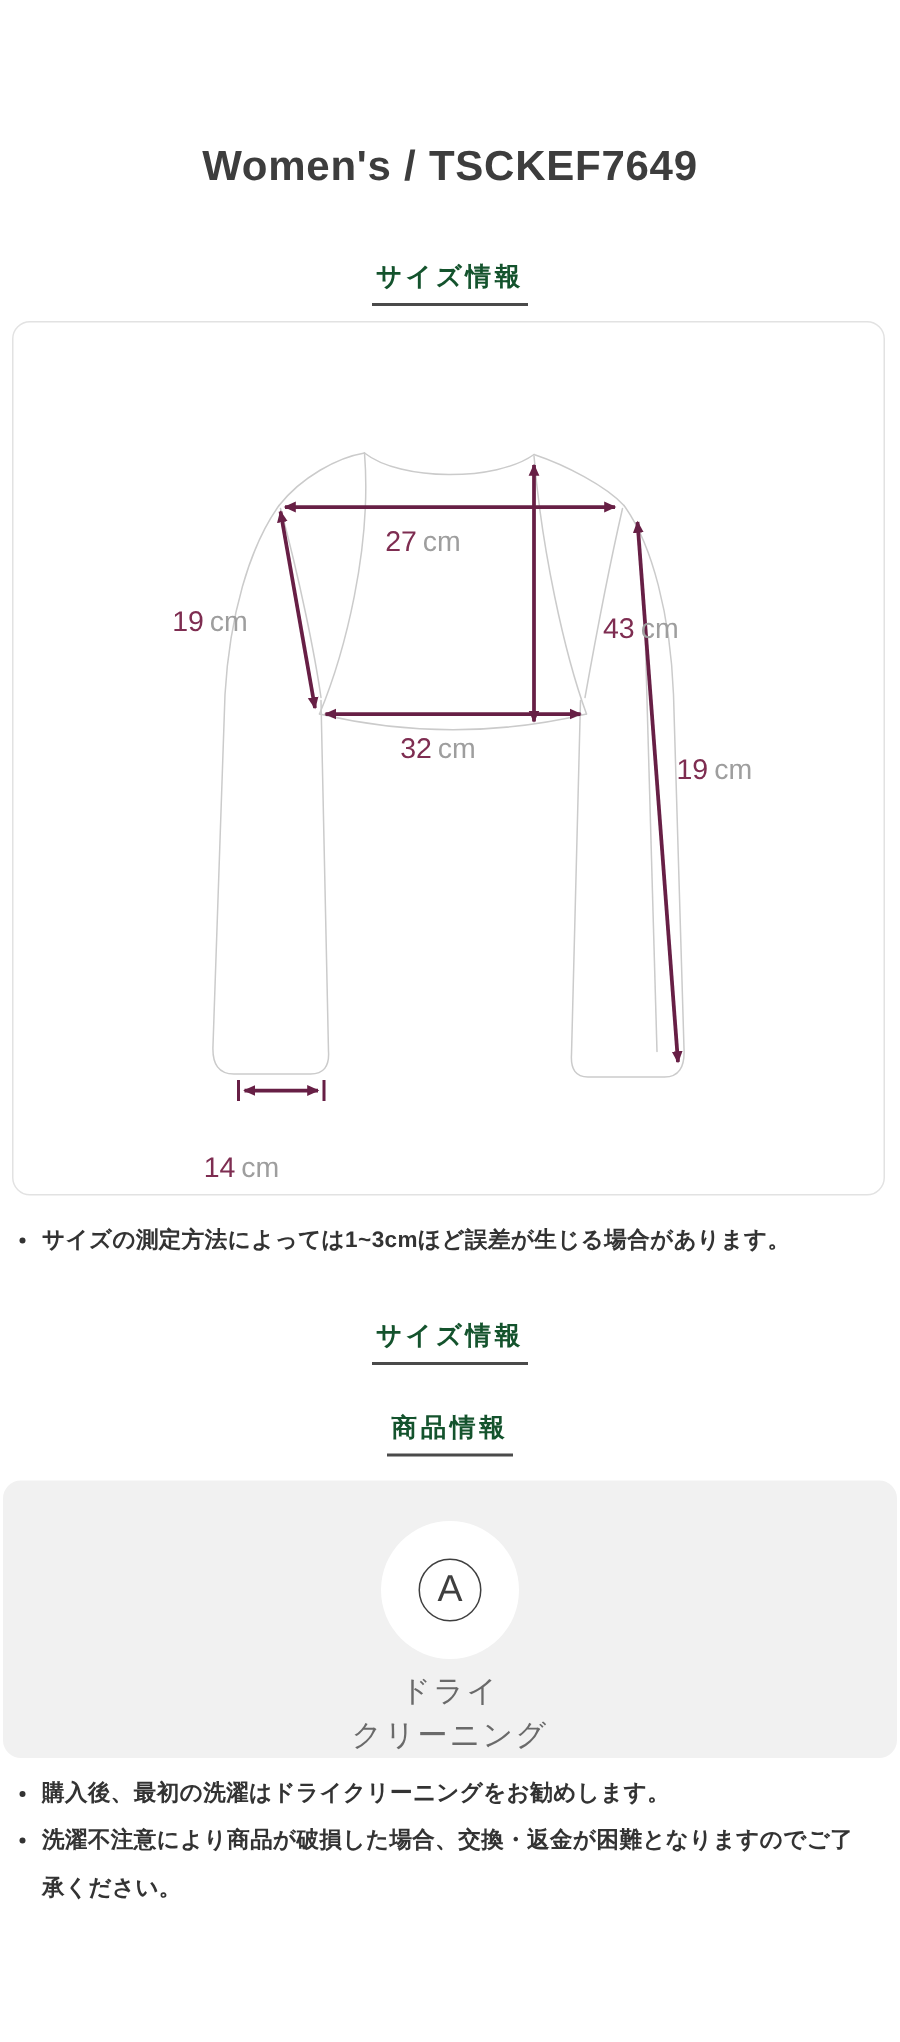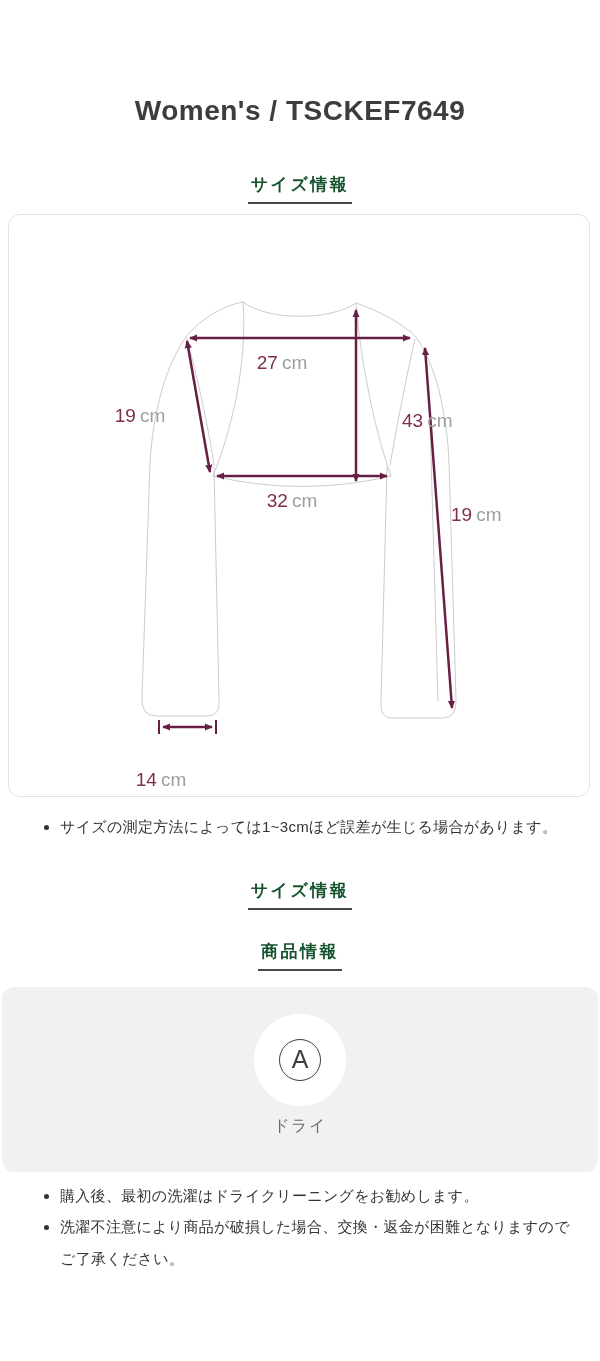--- a/index.html
+++ b/index.html
@@ -56,22 +56,23 @@
     line-height:1;
   }
   .measure .num{color:#7e2d51;font-weight:500;}
   .measure .unit{color:#9e9e9e;margin-left:4px;font-weight:400;}
   .center{transform:translate(-50%,-50%);}
   .lefted{transform:translate(0,-50%);}
 
   
   ul.notes{
     margin:0;
-    padding:0 20px 0 60px;
+    padding:0 20px 0 28px;
     list-style:disc;
+    font-weight:bold;
   }
   ul.notes li{
     font-size:15px;
     line-height:2.1;
     color:#333;
     letter-spacing:.3px;
   }
   ul.note-single{margin-top:14px;}
   ul.size-list{margin-top:12px;}
   ul.care-notes{margin-top:8px;}
@@ -98,21 +99,21 @@
     width:40px;height:40px;
     border:1.5px solid #3f3f3f;
     border-radius:50%;
     display:flex;align-items:center;justify-content:center;
     font-size:25px;
     color:#3f3f3f;
   }
   .care-label{
     position:relative;
     top:35px;
-    font-size:16px;
+    font-size:20px;
     color:#6a6a6a;
     line-height:1.45;
     letter-spacing:1.5px;
   }
 </style>
 </head>
 <body>
 
 <div class="page">
 
@@ -187,20 +188,21 @@
   <div class="sec-head third">
     <span class="ht">商品情報</span>
   </div>
 
   <div class="care-box">
     <div class="care-circle">
       <div class="care-symbol">A</div>
     </div>
     <div class="care-label">
       <div>ドライ</div>
+      <div>クリーニング</div>
     </div>
   </div>
 
   <ul class="notes care-notes">
     <li>購入後、最初の洗濯はドライクリーニングをお勧めします。</li>
     <li>洗濯不注意により商品が破損した場合、交換・返金が困難となりますのでご了承ください。</li>
   </ul>
 
 </div>
 

